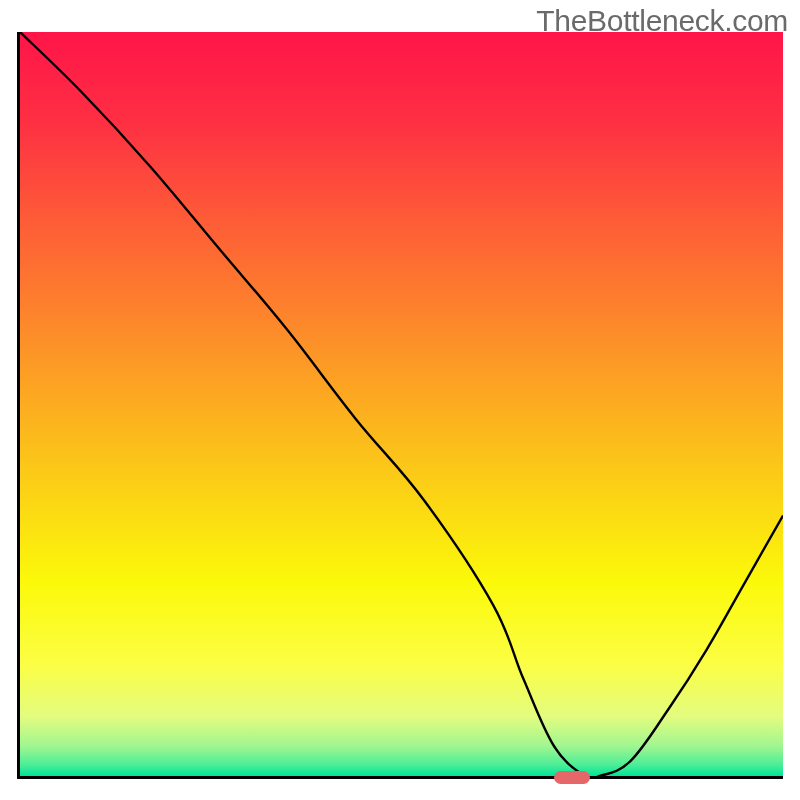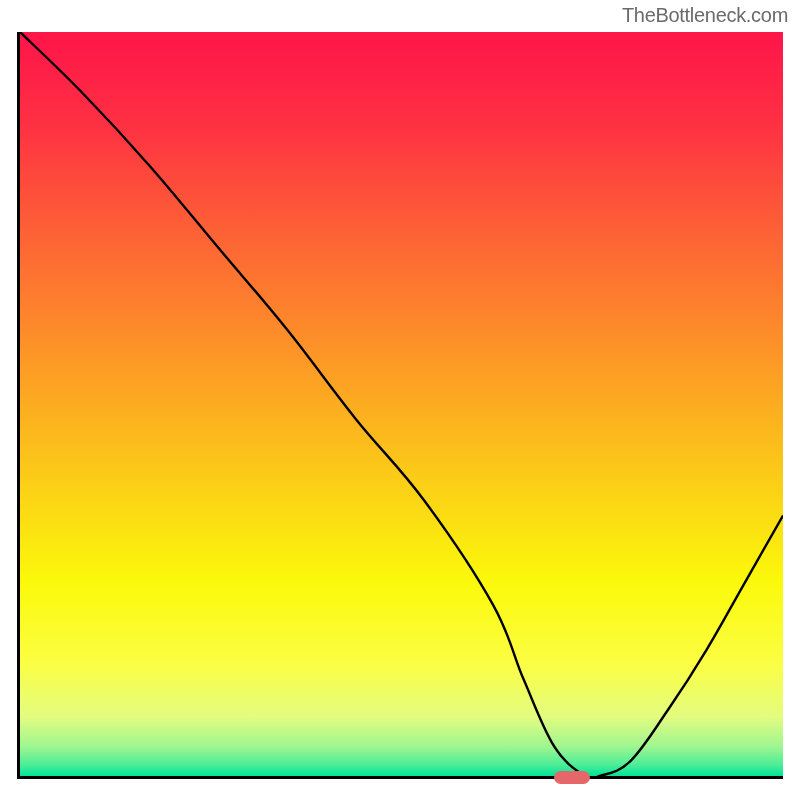--- a/index.html
+++ b/index.html
@@ -7,21 +7,21 @@
     width: 800px;
     height: 800px;
     background: #ffffff;
     position: relative;
     font-family: Arial, sans-serif;
   }
   .watermark {
     position: absolute;
     top: 4px;
     right: 12px;
-    font-size: 20px;
+    font-size: 30px;
     color: #6a6a6a;
     font-weight: 400;
     letter-spacing: -0.3px;
   }
   .plot-area {
     position: absolute;
     left: 17px;
     top: 32px;
     width: 766px;
     height: 747px;

